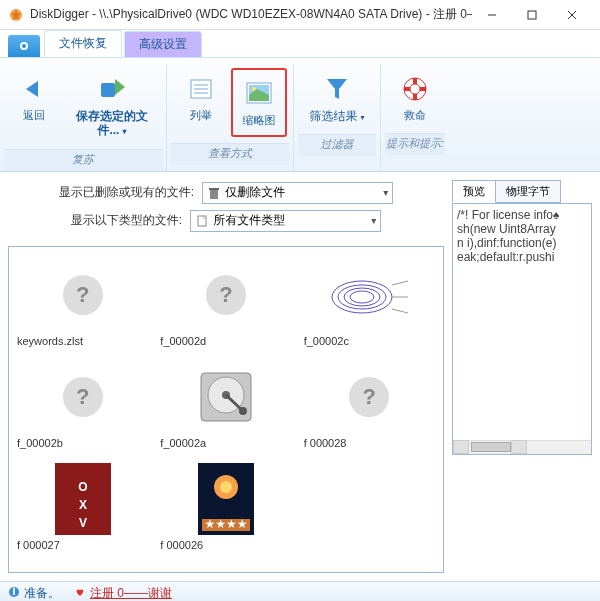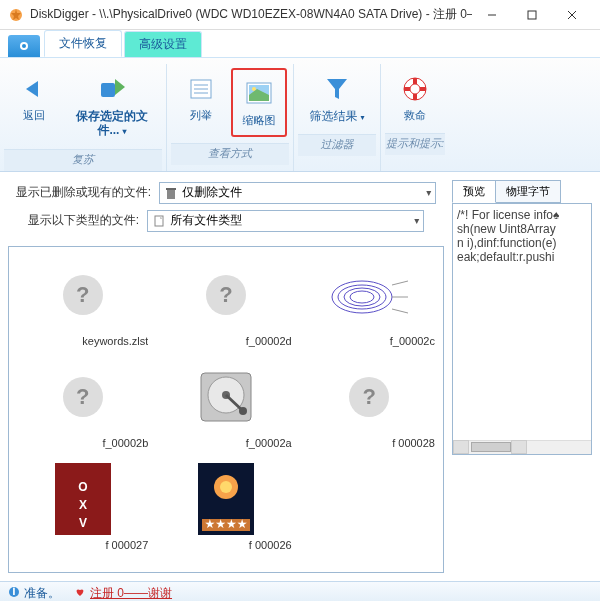--- a/index.html
+++ b/index.html
@@ -6,21 +6,21 @@
 body { background: #fff; width: 600px; height: 601px; overflow: hidden; }
 
 .titlebar { height: 30px; display: flex; align-items: center; padding: 0 8px; border-bottom: 1px solid #ddd; background: #fff; }
 .titlebar .app-icon { width: 16px; height: 16px; margin-right: 6px; }
 .titlebar .title { flex: 1; color: #333; white-space: nowrap; overflow: hidden; }
 .winbtns { display: flex; gap: 0; }
 .winbtn { width: 40px; height: 28px; display: flex; align-items: center; justify-content: center; color: #333; }
 
 .tabstrip { height: 28px; display: flex; align-items: flex-end; background: #fff; padding-left: 8px; gap: 0; border-bottom: 1px solid #cde4f7; }
 .menu-icon { width: 32px; height: 22px; background: linear-gradient(#5ab0ee,#2a8fd8); border-radius: 3px 3px 0 0; display:flex; align-items:center; justify-content:center; margin-right:4px; }
-.tab { padding: 4px 14px; border: 1px solid #cde4f7; border-bottom: none; background: #5eead4; color: #1a5a9a; border-radius: 3px 3px 0 0; margin-right:2px; }
+.tab { padding: 4px 14px; border: 1px solid #cde4f7; border-bottom: none; background: #c4b5fd; color: #1a5a9a; border-radius: 3px 3px 0 0; margin-right:2px; }
 .tab.active { background: #fff; border-bottom: 1px solid #fff; position: relative; top: 0; }
 
 .ribbon { background: linear-gradient(#fdfdfd,#e8f2fb); border-bottom: 1px solid #c4d9ed; padding: 6px 0 0; }
 .ribbon-groups { display: flex; }
 .rgroup { border-right: 1px solid #d4e4f2; padding: 0 4px; display:flex; flex-direction:column; align-items:center; }
 .rgroup-items { display: flex; gap: 2px; padding: 4px 2px 6px; }
 .rbtn { width: 74px; display: flex; flex-direction: column; align-items: center; gap: 4px; padding: 4px 2px; border: 1px solid transparent; border-radius: 3px; color: #1a5a9a; text-align:center; }
 .rbtn.small { width: 56px; }
 .rbtn .ico { width: 32px; height: 32px; display:flex; align-items:center; justify-content:center; }
 .rbtn .lbl { font-size: 11px; line-height: 1.2; }
@@ -29,30 +29,30 @@
 .rbtn.bold .lbl { font-weight: bold; }
 .rbtn .chev { font-size:8px; color:#1a5a9a; }
 
 .body-area { display:flex; padding: 8px; gap: 8px; height: calc(100% - 30px - 28px - 110px - 24px); }
 .left-col { flex: 1; display:flex; flex-direction:column; }
 .right-col { width: 140px; display:flex; flex-direction:column; gap:6px; }
 
 .filter-rows { padding: 2px 4px 8px; }
 .filter-row { display:flex; align-items:center; gap:8px; margin-bottom:6px; justify-content:center; }
 .filter-row label { color:#333; }
-.combo { display:flex; align-items:center; border:1px solid #9db8d2; background:#fff; height:22px; width:277px; padding:0 4px; gap:4px; }
+.combo { display:flex; align-items:center; border:1px solid #9db8d2; background:#fff; height:22px; width:191px; padding:0 4px; gap:4px; }
 .combo .cico { width:14px; height:14px; }
 .combo .ctxt { flex:1; }
 .combo .carr { font-size:10px; color:#555; }
 
 .thumb-panel { flex:1; border:1px solid #9db8d2; background:#fff; overflow:auto; padding: 8px 4px; }
 .thumb-grid { display:grid; grid-template-columns: repeat(3, 1fr); gap: 6px 4px; }
 .thumb-item { display:flex; flex-direction:column; align-items:center; gap:4px; padding:4px; }
 .thumb-img { width: 96px; height: 72px; display:flex; align-items:center; justify-content:center; font-size:10px; color:#444; }
-.thumb-name { font-size:11px; color:#333; text-align:right; width:100%; white-space:nowrap; overflow:hidden; text-overflow:ellipsis; }
+.thumb-name { font-size:11px; color:#333; text-align:left; width:100%; white-space:nowrap; overflow:hidden; text-overflow:ellipsis; }
 
 .side-tabs { display:flex; }
 .stab { padding:3px 10px; border:1px solid #9db8d2; background:#f4f8fc; font-size:11px; margin-right:-1px; }
 .stab.active { background:#fff; border-bottom-color:#fff; position:relative; z-index:1; }
 .side-box { border:1px solid #9db8d2; background:#fff; flex:1; padding:4px; font-size:11px; color:#444; overflow:hidden; position:relative; }
 .side-box.preview { height: 252px; }
 .info-box { border:1px solid #9db8d2; background:#fff; height: 90px; padding:4px; font-size:11px; }
 .fake-scroll-h { position:absolute; bottom:0; left:0; right:0; height:14px; background:#f0f0f0; border-top:1px solid #ddd; display:flex; align-items:center; }
 .fake-scroll-h::before, .fake-scroll-h::after { content:""; width:14px; height:12px; background:#e0e0e0; border:1px solid #ccc; }
 .fake-scroll-h .thumb { width:40px; height:10px; background:#cfcfcf; border:1px solid #aaa; margin-left:2px; }

